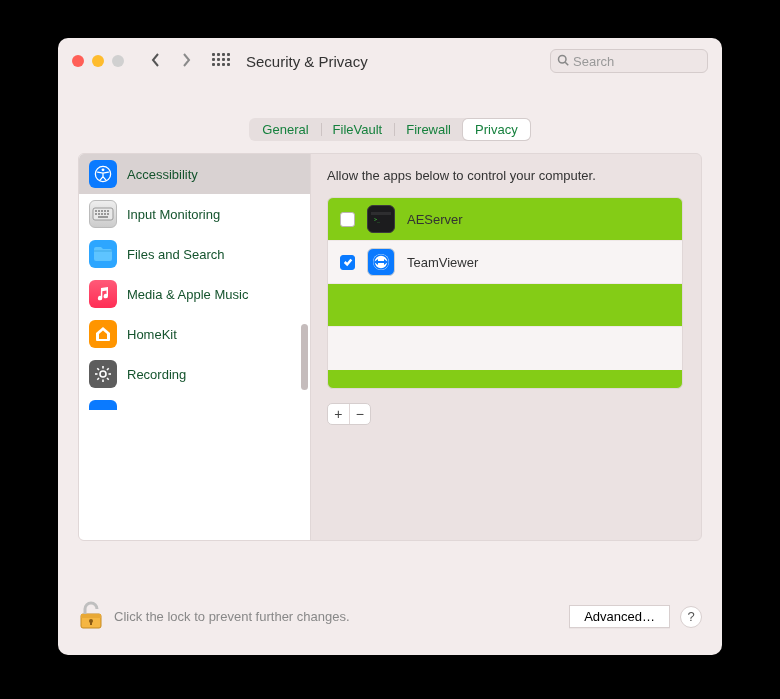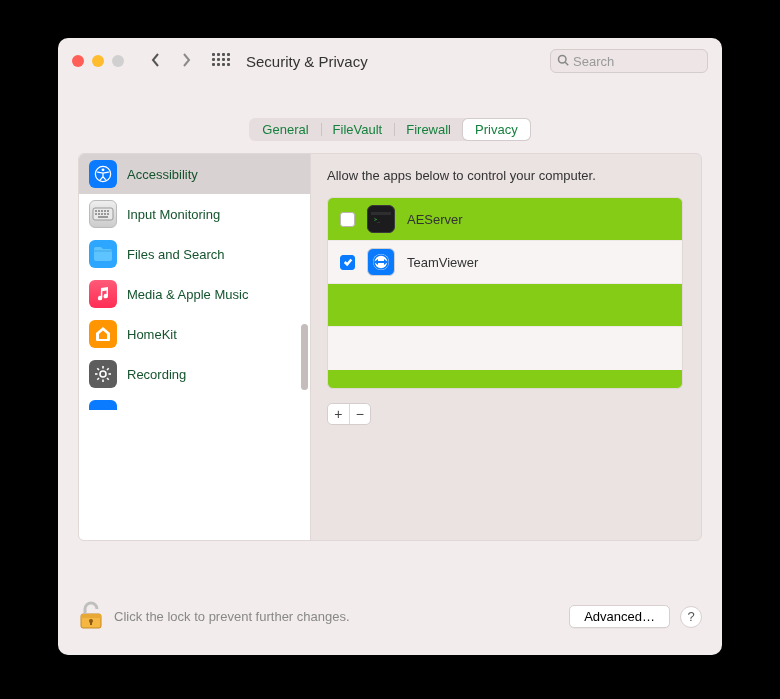--- a/index.html
+++ b/index.html
@@ -189,21 +189,21 @@
     gap:10px;
   }
   .lockicon {
     width:26px; height:30px;
   }
   .locktext { color:#888; font-size:13px; }
   .advbtn {
     margin-left:auto;
     background:#fff;
     border:1px solid #d8cfcf;
-    border-radius:5px;
+    border-radius:0;
     padding:3px 14px;
     font-size:13px;
     box-shadow: 0 1px 0 rgba(0,0,0,0.03);
     cursor:pointer;
   }
   .helpbtn {
     width:22px; height:22px; border-radius:50%; background:#fff; border:1px solid #d8cfcf;
     display:flex; align-items:center; justify-content:center;
     font-size:13px; color:#555; cursor:pointer;
   }

